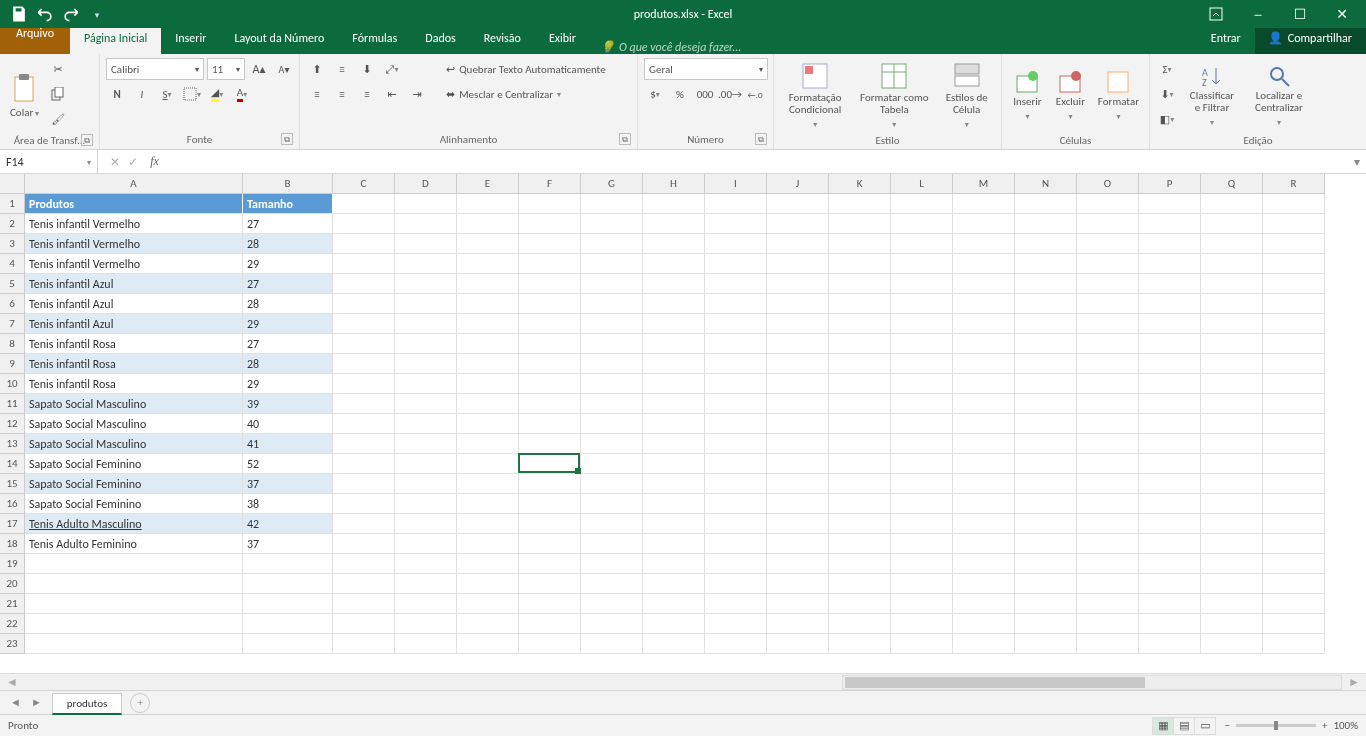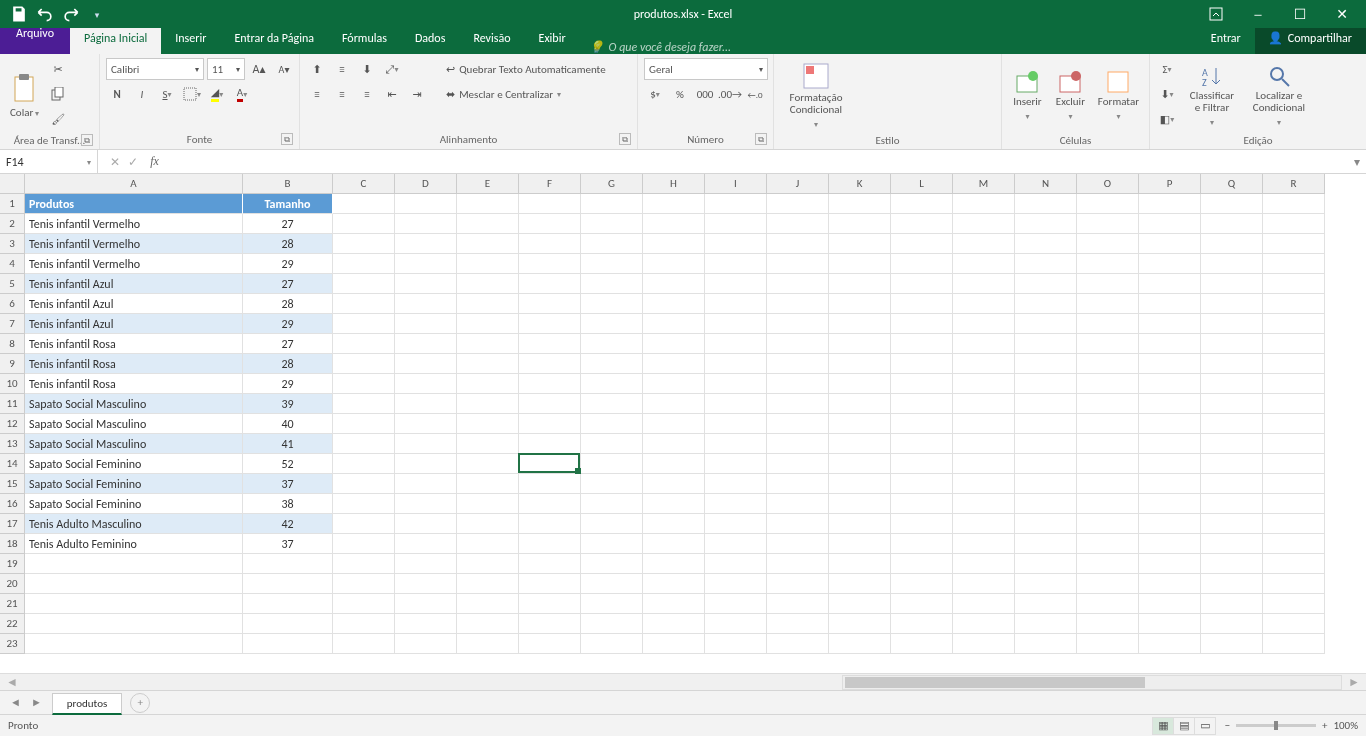--- a/index.html
+++ b/index.html
@@ -8,21 +8,21 @@
 
 .title-bar { height: 28px; background: #0c6b3d; display: flex; align-items: center; color: #fff; position: relative; }
 .qat { display: flex; align-items: center; gap: 4px; padding-left: 8px; }
 .qat-btn { width: 22px; height: 22px; display: flex; align-items: center; justify-content: center; cursor: pointer; }
 .app-title { position: absolute; left: 50%; transform: translateX(-50%); font-size: 12px; }
 .win-btns { margin-left: auto; display: flex; gap: 2px; padding-right: 4px; }
 .win-btn { width: 40px; height: 24px; display: flex; align-items: center; justify-content: center; cursor: pointer; font-size: 14px; }
 
 
 .tabs-bar { height: 26px; background: #0c6b3d; display: flex; align-items: flex-end; color: #fff; font-size: 12px; }
-.file-tab { background: #4c1d95; height: 42px; padding: 8px 16px; display: flex; align-items: center; cursor: pointer; }
+.file-tab { background: #a16207; height: 42px; padding: 8px 16px; display: flex; align-items: center; cursor: pointer; }
 .tab { height: 24px; padding: 16px 14px; display: flex; align-items: center; cursor: pointer; }
 .tab.active { background: #f3f3f3; color: #0c6b3d; }
 .tell-me { margin-left: 10px; opacity: .7; display: flex; align-items: center; gap: 4px; font-style: italic; }
 .right-tabs { margin-left: auto; display: flex; }
 
 
 .ribbon { height: 96px; background: #f3f3f3; border-bottom: 1px solid #d5d5d5; display: flex; font-size: 11px; color: #555; }
 .group { border-right: 1px solid #e1e1e1; display: flex; flex-direction: column; padding: 4px 6px 2px; }
 .group-body { flex: 1; display: flex; align-items: flex-start; gap: 4px; }
 .group-label { text-align: center; font-size: 11px; color: #666; height: 14px; position: relative; }
@@ -50,21 +50,21 @@
 .corner { position: absolute; left: 0; top: 0; width: 25px; height: 20px; background: #f0f0f0; border-right: 1px solid #ccc; border-bottom: 1px solid #ccc; }
 .col-hdrs { position: absolute; left: 25px; top: 0; height: 20px; display: flex; }
 .col-h { border-right: 1px solid #ccc; border-bottom: 1px solid #ccc; background: #f0f0f0; text-align: center; font-size: 11px; color: #555; line-height: 20px; cursor: pointer; }
 .row-hdrs { position: absolute; left: 0; top: 20px; width: 25px; }
 .row-h { height: 20px; border-right: 1px solid #ccc; border-bottom: 1px solid #ccc; background: #f0f0f0; text-align: center; font-size: 11px; color: #555; line-height: 20px; cursor: pointer; }
 .cells { position: absolute; left: 25px; top: 20px; }
 .crow { display: flex; height: 20px; }
 .cell { border-right: 1px solid #e1e1e1; border-bottom: 1px solid #e1e1e1; padding: 0 4px; line-height: 20px; font-size: 12px; overflow: hidden; white-space: nowrap; }
 .cell.hdrcell { background: #5b9bd5; color: #fff; font-weight: bold; border-right: 1px solid #fff; }
 .cell.alt { background: #deebf7; }
-.cell.num { text-align: center; }
+.cell.num { text-align: left; }
 .active-cell { position: absolute; border: 2px solid #217346; pointer-events: none; }
 .active-cell::after { content:""; position:absolute; right:-3px; bottom:-3px; width:6px; height:6px; background:#217346; }
 
 
 .hscroll { position: absolute; bottom: 0; left: 0; right: 0; height: 17px; background: #f0f0f0; border-top: 1px solid #ddd; display:flex; align-items:center; }
 .hscroll .track { margin-left: auto; width: 500px; height: 15px; background: #eee; border:1px solid #ddd; position:relative; }
 .hscroll .thumb { position:absolute; left:2px; top:1px; height:11px; width:300px; background:#c8c8c8; }
 
 
 .sheet-bar { height: 24px; background: #f3f3f3; border-top: 1px solid #d5d5d5; display: flex; align-items: center; font-size: 11px; }
@@ -117,21 +117,21 @@
     <div class="win-btn">☐</div>
     <div class="win-btn">✕</div>
   </div>
 </div>
 
 <div class="tabs-bar">
   <div class="file-tab">Arquivo</div>
   <div id="tabs-holder" style="display:flex">
       <div class="tab active">Página Inicial</div>
       <div class="tab">Inserir</div>
-      <div class="tab">Entrar da Página</div>
+      <div class="tab">Layout da Número</div>
       <div class="tab">Fórmulas</div>
       <div class="tab">Dados</div>
       <div class="tab">Revisão</div>
       <div class="tab">Exibir</div>
     </div>
   <div class="tell-me">
     <span>💡</span>
     <span>O que você deseja fazer...</span>
   </div>
   <div class="right-tabs">
@@ -294,20 +294,35 @@
 
   <div class="group" style="width:228px">
     <div class="group-body">
       <div class="big-btn drop" style="width:72px">
           <svg width="28" height="28">
             <rect x="2" y="2" width="24" height="24" fill="#fff" stroke="#aac"></rect>
             <rect x="4" y="4" width="8" height="8" fill="#e77"></rect>
           </svg>
           <span>Formatação Condicional</span>
         </div>
+      <div class="big-btn drop" style="width:82px">
+          <svg width="28" height="28">
+            <rect x="2" y="2" width="24" height="24" fill="#fff" stroke="#7a7"></rect>
+            <line x1="2" y1="10" x2="26" y2="10" stroke="#7a7"></line>
+            <line x1="14" y1="2" x2="14" y2="26" stroke="#7a7"></line>
+          </svg>
+          <span>Formatar como Tabela</span>
+        </div>
+      <div class="big-btn drop" style="width:58px">
+          <svg width="28" height="28">
+            <rect x="2" y="2" width="24" height="10" fill="#ddd" stroke="#999"></rect>
+            <rect x="2" y="14" width="24" height="10" fill="#fff" stroke="#999"></rect>
+          </svg>
+          <span>Estilos de Célula</span>
+        </div>
     </div>
     <div class="group-label"><span>Estilo</span></div>
   </div>
 
   <div class="group" style="width:148px">
     <div class="group-body">
       <div class="big-btn drop" style="width:44px">
           <svg width="24" height="24">
             <rect x="2" y="6" width="20" height="16" fill="#fff" stroke="#6a6"></rect>
             <circle cx="18" cy="6" r="5" fill="#6c6"></circle>
@@ -350,21 +365,21 @@
             <text x="2" y="22" font-size="10" fill="#57a">Z</text>
             <path d="M16 4v16l4-4M16 20l-4-4" stroke="#57a" fill="none"></path>
           </svg>
           <span>Classificar e Filtrar</span>
         </div>
       <div class="big-btn drop" style="width:66px">
           <svg width="24" height="24">
             <circle cx="10" cy="10" r="6" fill="none" stroke="#57a" stroke-width="2"></circle>
             <line x1="15" y1="15" x2="22" y2="22" stroke="#57a" stroke-width="2"></line>
           </svg>
-          <span>Localizar e Condicional</span>
+          <span>Localizar e Centralizar</span>
         </div>
     </div>
     <div class="group-label"><span>Edição</span></div>
   </div>
 </div>
 
 <div class="namebox-row">
   <div class="namebox">
       <span>F14</span>
       <span style="font-size:8px;color:#888">▾</span>
@@ -740,21 +755,21 @@
         <div class="cell" style="width: 62px;"></div>
         <div class="cell" style="width: 62px;"></div>
         <div class="cell" style="width: 62px;"></div>
         <div class="cell" style="width: 62px;"></div>
         <div class="cell" style="width: 62px;"></div>
         <div class="cell" style="width: 62px;"></div>
         <div class="cell" style="width: 62px;"></div>
         <div class="cell" style="width: 62px;"></div>
       </div>
       <div class="crow">
-        <div class="cell alt" style="width: 218px;">Tenis Adulto Masculino</div>
+        <div class="cell alt" style="width: 218px; text-decoration: underline;">Tenis Adulto Masculino</div>
         <div class="cell alt num" style="width: 90px;">42</div>
         <div class="cell" style="width: 62px;"></div>
         <div class="cell" style="width: 62px;"></div>
         <div class="cell" style="width: 62px;"></div>
         <div class="cell" style="width: 62px;"></div>
         <div class="cell" style="width: 62px;"></div>
         <div class="cell" style="width: 62px;"></div>
         <div class="cell" style="width: 62px;"></div>
         <div class="cell" style="width: 62px;"></div>
         <div class="cell" style="width: 62px;"></div>

